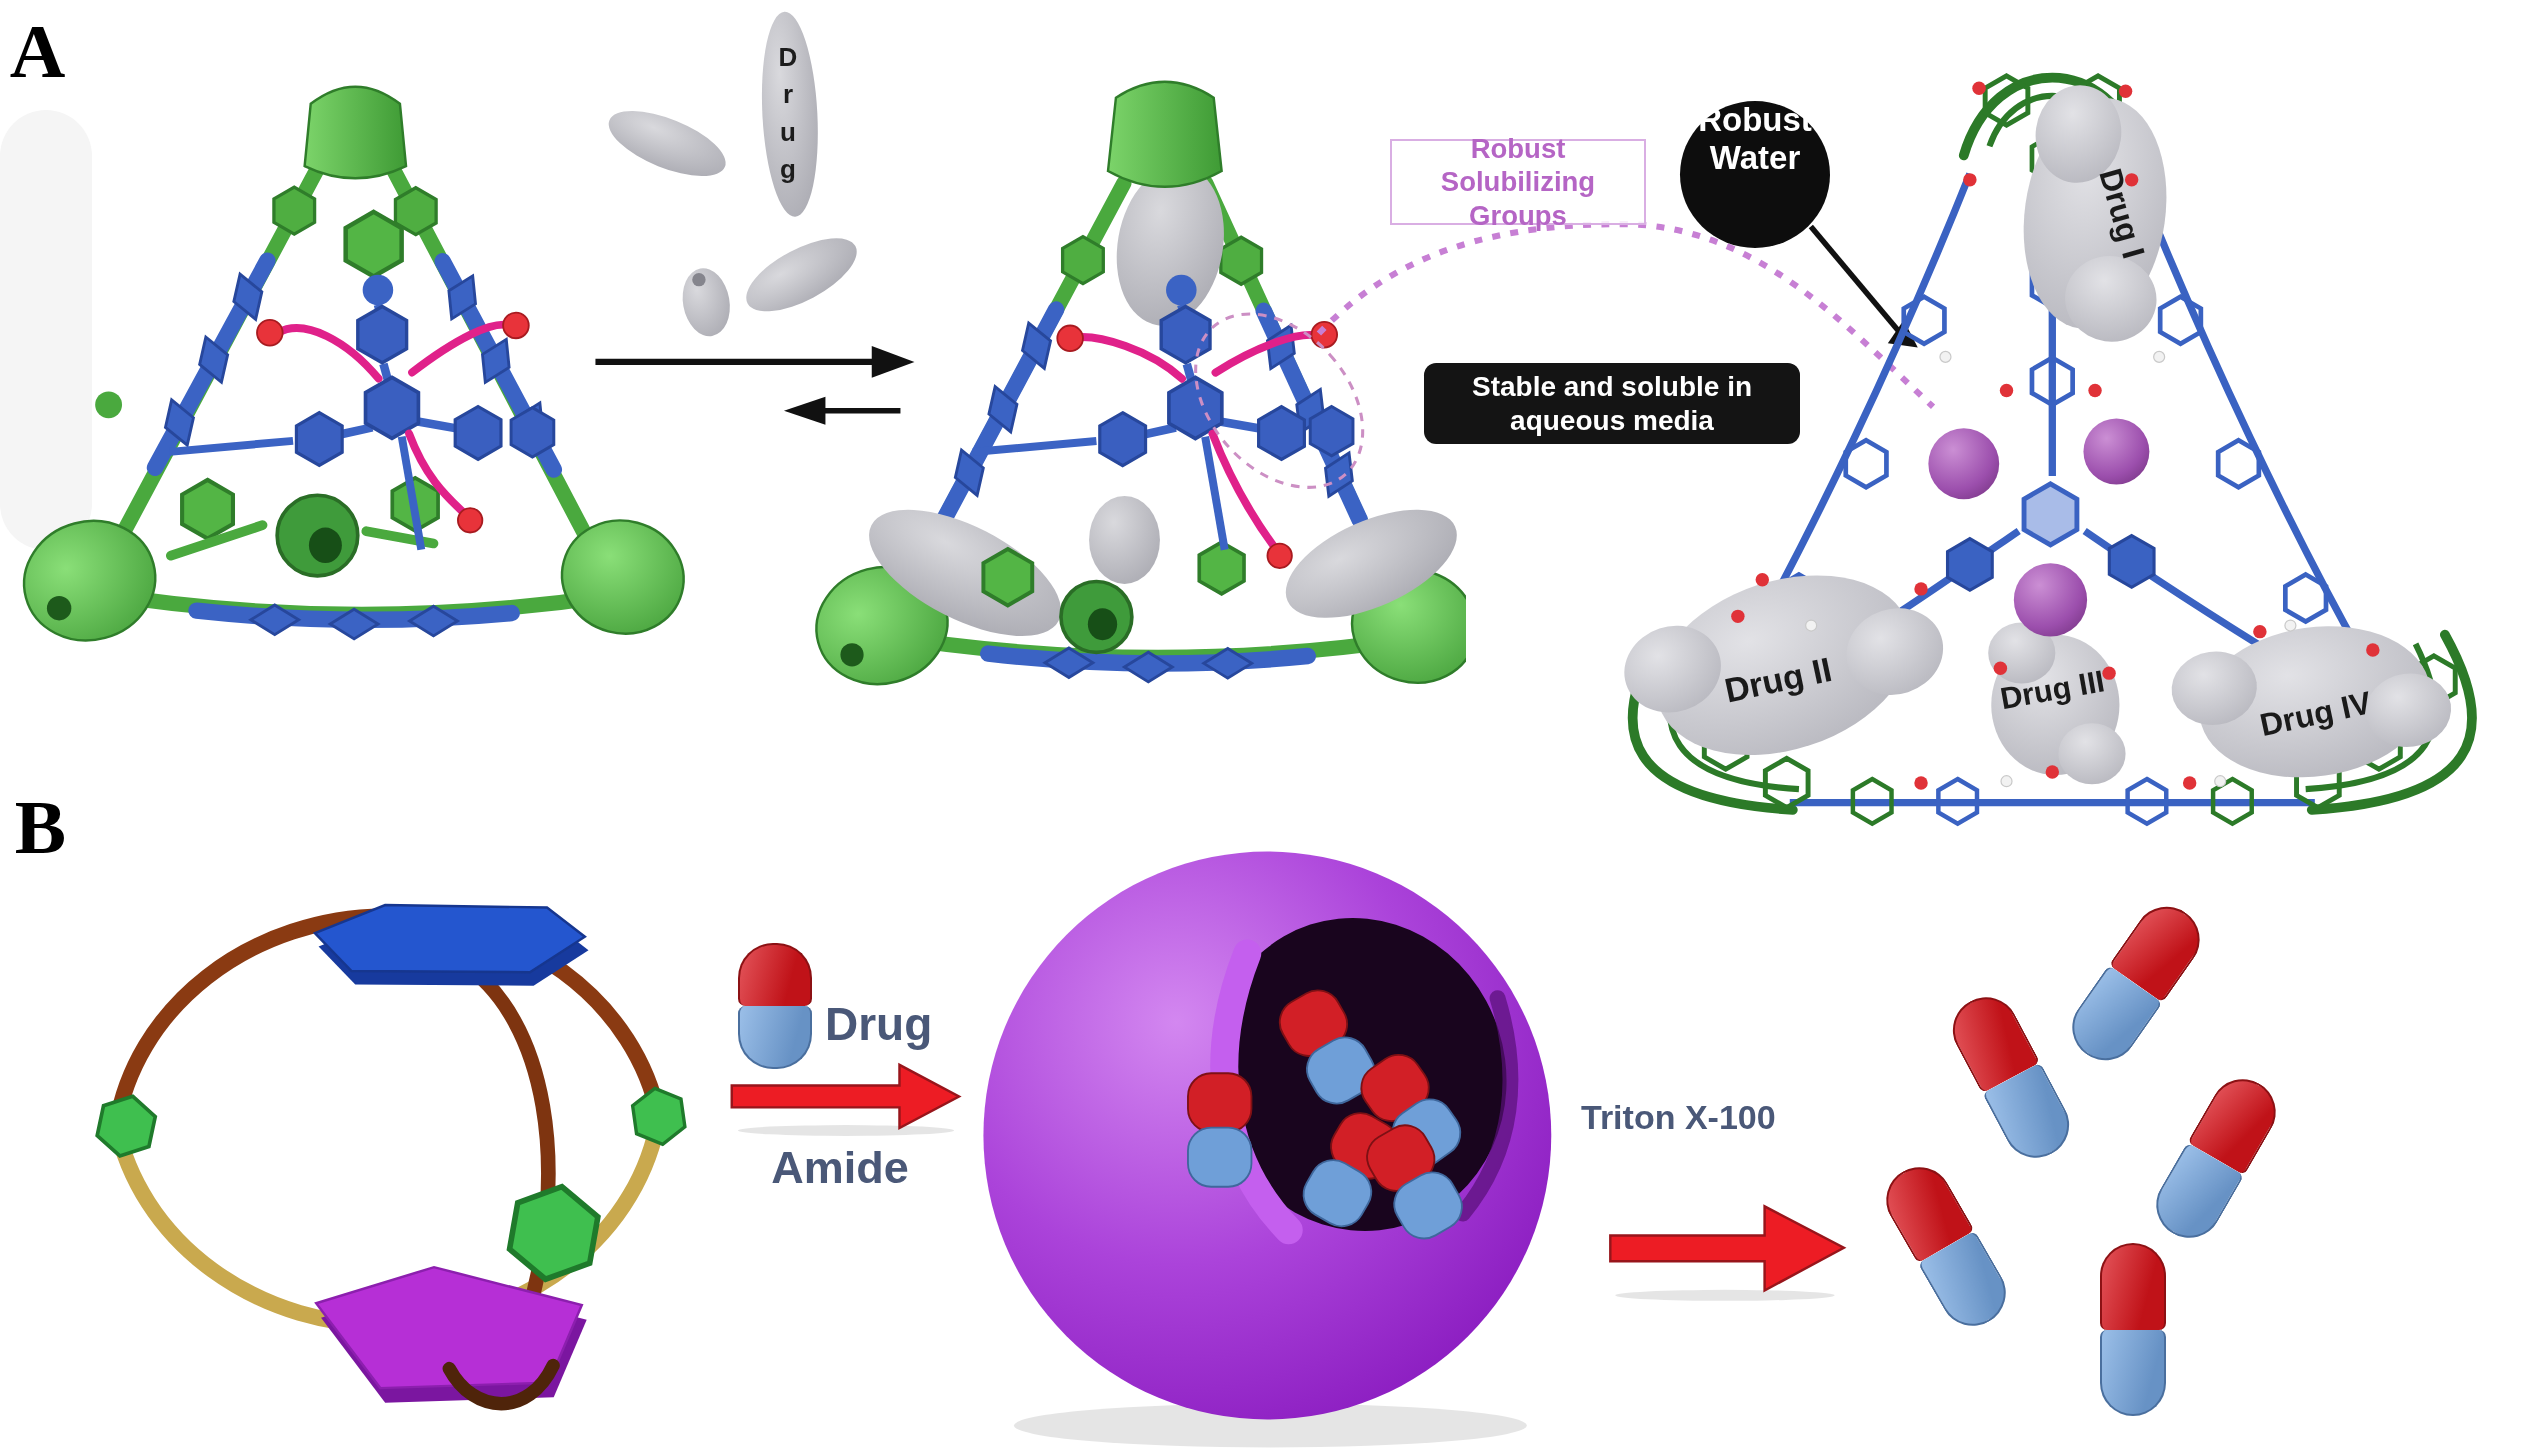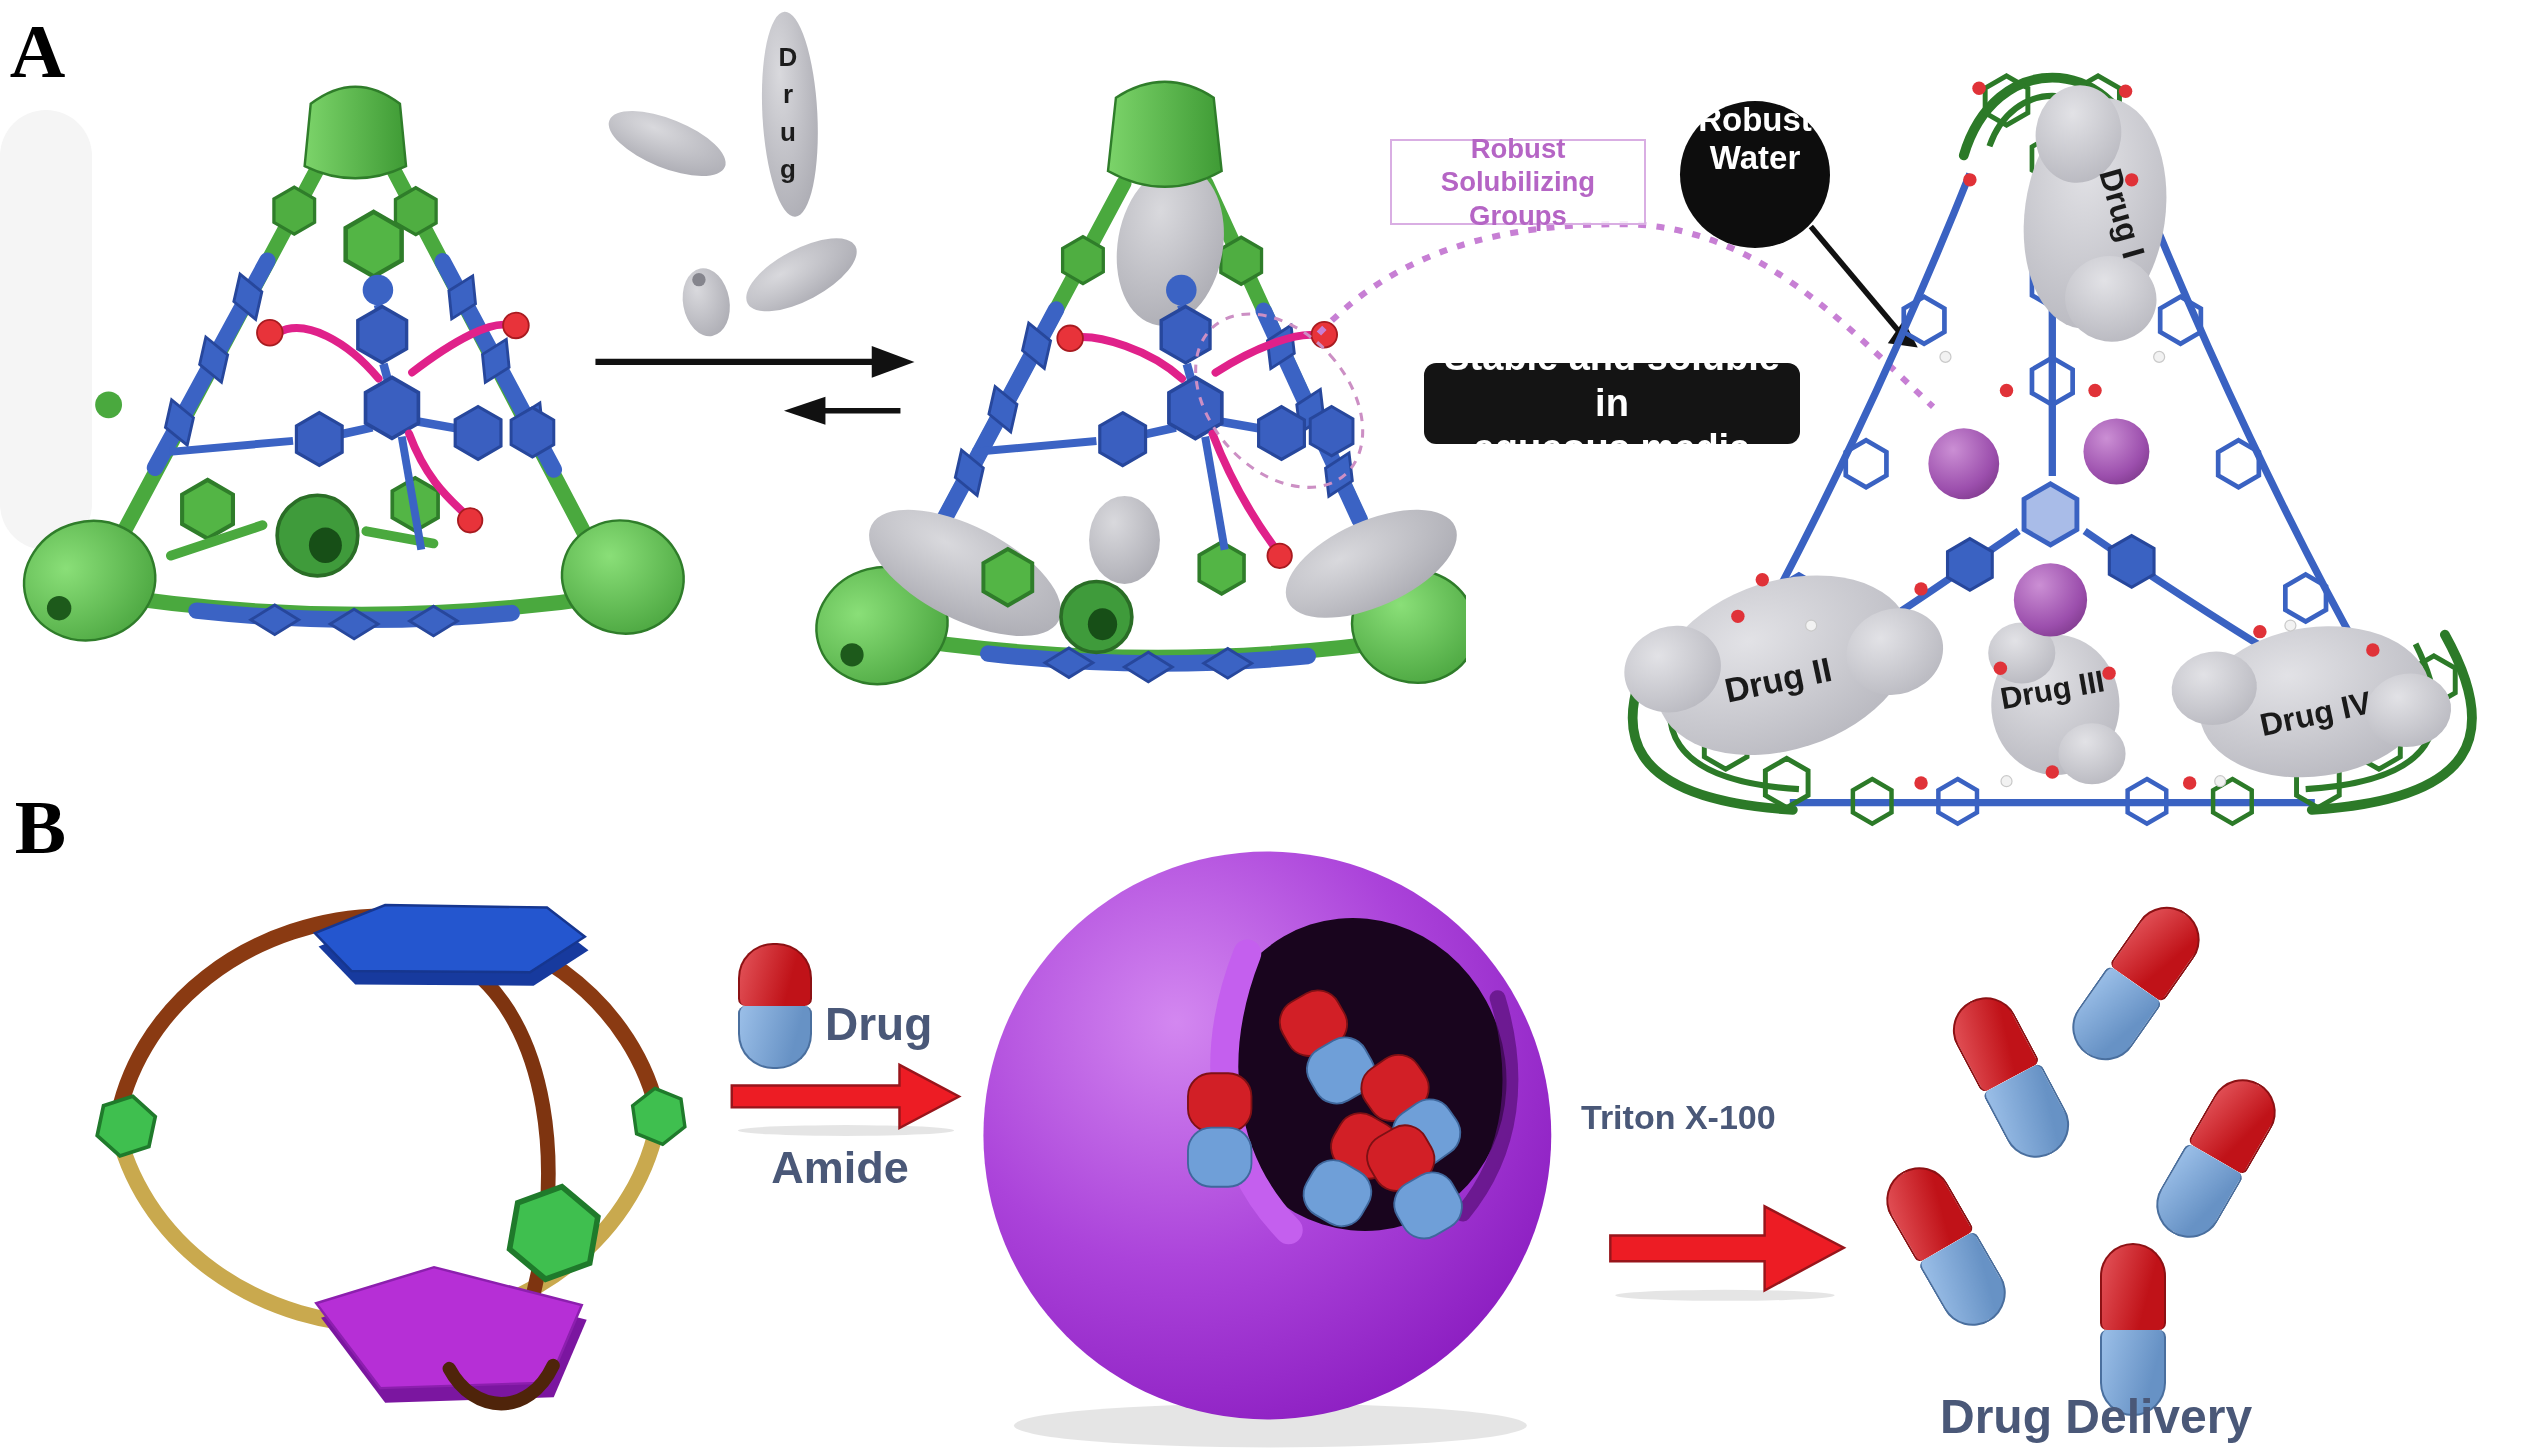--- a/index.html
+++ b/index.html
@@ -4,21 +4,21 @@
 <style>
   html,body{margin:0;padding:0;background:#ffffff;}
   #canvas{position:relative;width:2525px;height:1453px;background:#ffffff;overflow:hidden;
           font-family:"Liberation Sans",sans-serif;}
   .abs{position:absolute;}
   .panel-letter{font-family:"Liberation Serif",serif;font-weight:bold;font-size:77px;color:#000;line-height:1;}
   .callout-purple{border:2.4px solid #d9aee3;color:#b565c5;font-weight:bold;font-size:27.5px;line-height:1.22;
                   text-align:center;display:flex;flex-direction:column;justify-content:center;background:rgba(255,255,255,.85);}
   .badge-black{background:#0d0d0d;border-radius:50%;color:#fff;font-weight:bold;font-size:33px;line-height:1.15;
                text-align:center;display:flex;flex-direction:column;}
-  .box-black{background:#141414;border-radius:12.2px;color:#fff;font-weight:bold;font-size:38px;line-height:1.2;
+  .box-black{background:#141414;border-radius:12.2px;color:#fff;font-weight:bold;font-size:28px;line-height:1.2;
              text-align:center;display:flex;flex-direction:column;justify-content:center;}
   .slate-label{color:#4a5878;font-weight:bold;font-size:46px;line-height:1.12;white-space:nowrap;}
   .vertical-drug{writing-mode:vertical-lr;text-orientation:upright;letter-spacing:7.3px;font-weight:bold;
                  font-size:26px;color:#1c1c1c;text-align:center;}
   .capsule{position:absolute;}
   .capsule .ctop{width:100%;height:50%;box-sizing:border-box;background:linear-gradient(105deg,#e4555b,#c01218 70%);
                  border:2.4px solid #8c1114;border-bottom:none;border-radius:35px 35px 7.3px 7.3px;}
   .capsule .cbot{width:100%;height:50%;box-sizing:border-box;background:linear-gradient(105deg,#9bbfe8,#6792c5 75%);
                  border:2.4px solid #4a6f9e;border-top:none;border-radius:7.3px 7.3px 35px 35px;}
   svg{display:block;}
@@ -516,16 +516,15 @@
   </div>
   <div class="capsule" style="left:1913px;top:1160px;width:66px;height:173px;transform:rotate(-30deg);">
     <div class="ctop"></div>
     <div class="cbot"></div>
   </div>
   <div class="capsule" style="left:2100px;top:1243px;width:66px;height:173px;">
     <div class="ctop"></div>
     <div class="cbot"></div>
   </div>
 
-  <div class="abs slate-label" style="left:1940px;top:1390px;font-size:48px;">Drug Delivery</div>
 
 </div>
 
 
 </body></html>

